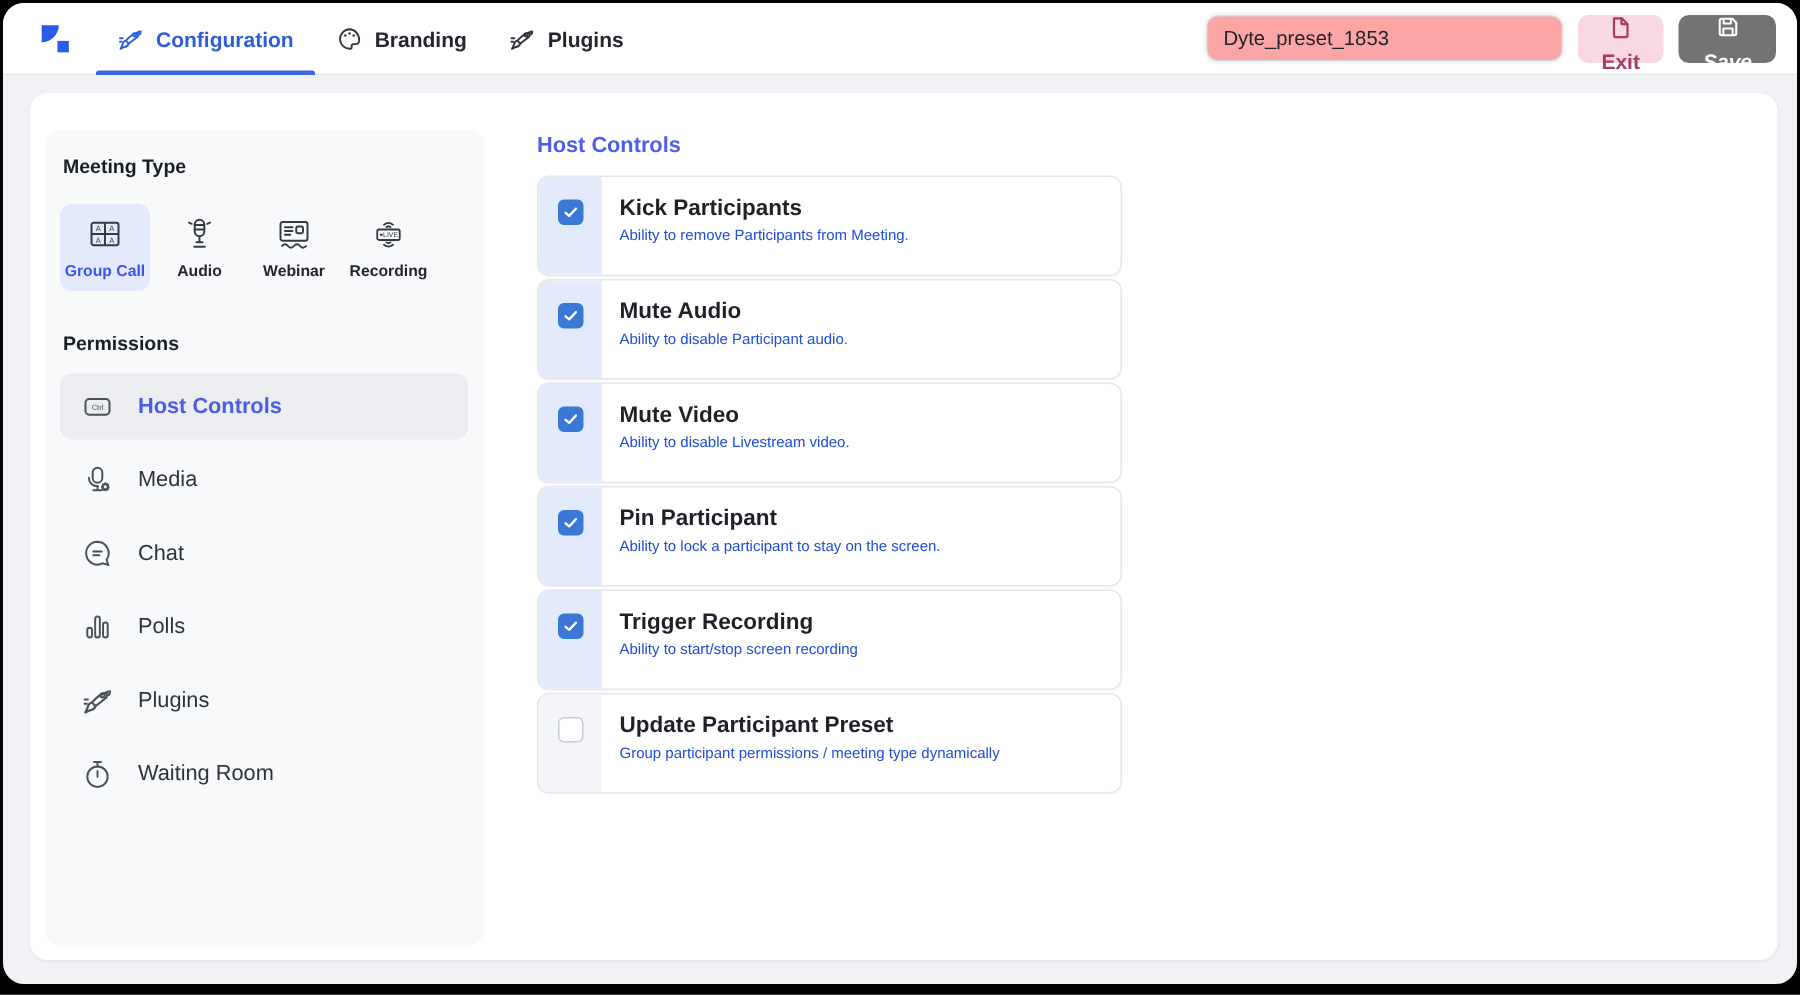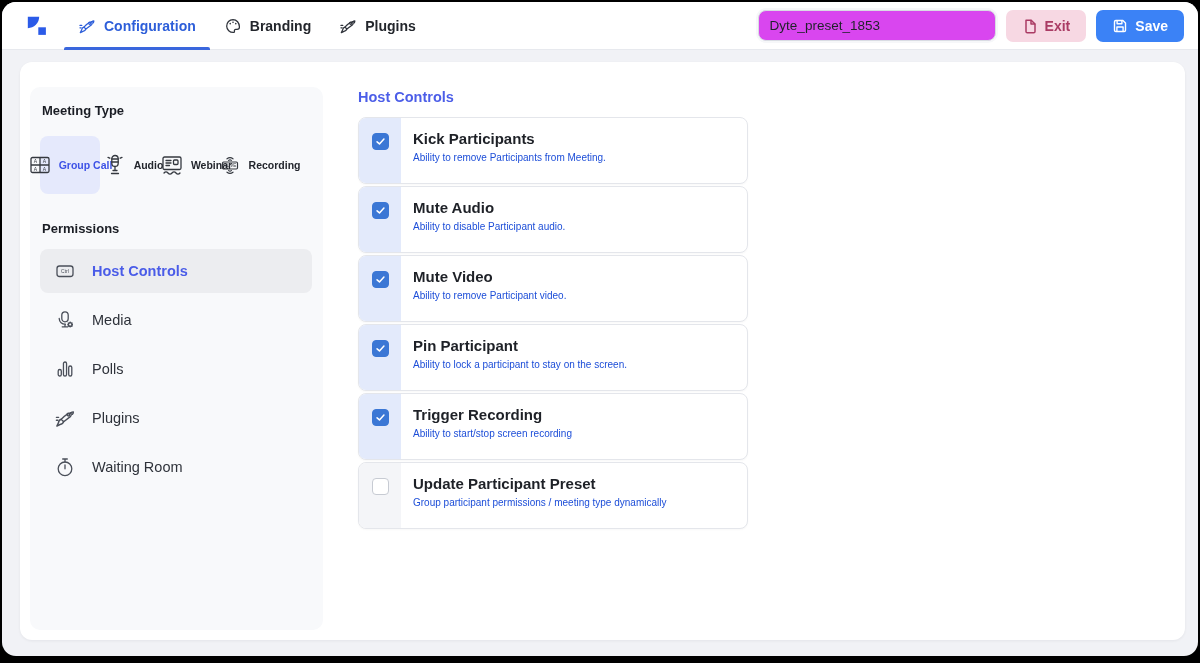--- a/index.html
+++ b/index.html
@@ -15,39 +15,39 @@
   .tabs { display:flex; height:48px; margin-left:14px; }
   .tab { display:flex; align-items:center; gap:8px; padding:0 14px; font-size:14px; font-weight:600;
     color:#23262C; cursor:pointer; position:relative; background:none; border:none; font-family:inherit; }
   .tab .ticon { width:18px; height:18px; display:block; color:#2F333B; }
   .tab.active { color:#2D5ED9; }
   .tab.active .ticon { color:#2D5ED9; }
   .tab.active::after { content:""; position:absolute; left:0; right:0; bottom:0; height:3px;
     background:#3A67DD; border-radius:2px 2px 0 0; }
   .nav-right { margin-left:auto; display:flex; align-items:center; gap:10px; }
   .preset-input { width:238px; height:31px; border:1px solid #D9DCE3; border-radius:8px;
-    padding:0 11px; font-size:13.5px; color:#1F2329; background:#d946ef; outline:none; font-family:inherit;
+    padding:0 11px; font-size:13.5px; color:#1F2329; background:#fca5a5; outline:none; font-family:inherit;
     box-shadow:0 0 0 2px #F6F7F9; }
   .btn { height:32px; display:flex; align-items:center; gap:7px; padding:0 16px; border:none;
-    border-radius:7px; font-size:14px; font-weight:700; cursor:pointer; font-family:inherit; }
+    border-radius:7px; font-size:14px; font-weight:700; cursor:pointer; font-family:inherit;flex-direction:column; }
   .btn svg { width:16px; height:16px; display:block; }
   .btn-exit { background:#F7D8E3; color:#AA3B64; }
-  .btn-save { background:#3b82f6; color:#fff; margin-right:2px; }
+  .btn-save { background:#737373; color:#fff; margin-right:2px;font-style:italic; }
 
   
   .page-card { position:absolute; left:18px; right:13px; top:60px; bottom:16px; background:#fff;
     border-radius:12px; box-shadow:0 1px 3px rgba(20,24,40,.06); }
 
   
   .sidebar { position:absolute; left:10px; top:25px; bottom:10px; width:293px;
     background:#F8F9FB; border-radius:10px; padding:14px 11px 0 10px; }
   .side-heading { font-size:13px; font-weight:700; color:#1A1D24; margin:2px 0 0 2px; }
   .meeting-types { display:flex; margin-top:18px; }
   .mt-tile { width:60px; height:58px; margin-right:3px; border-radius:8px; display:flex;
-    flex-direction:row; align-items:center; justify-content:center; gap:7px; cursor:pointer;
+    flex-direction:column; align-items:center; justify-content:center; gap:7px; cursor:pointer;
     background:transparent; border:none; font-family:inherit; }
   .mt-tile.selected { background:#E5E9FC; }
   .mt-tile .mticon { width:26px; height:24px; color:#34383F; display:block; }
   .mt-label { font-size:10.5px; font-weight:700; color:#23262D; white-space:nowrap; }
   .mt-tile.selected .mt-label { color:#3D52E6; }
   .perm-head { margin-top:27px; }
   .perm-list { margin-top:13px; }
   .perm-item { height:44px; border-radius:8px; display:flex; align-items:center; gap:16px;
     padding:0 14px; margin-bottom:5px; cursor:pointer; background:transparent; border:none;
     width:100%; font-family:inherit; text-align:left; }
@@ -200,20 +200,27 @@
         <button class="perm-item">
           <svg class="picon" viewBox="0 0 22 22" fill="none" stroke="currentColor" stroke-width="1.3" stroke-linecap="round">
             <rect x="7.8" y="2.8" width="6.4" height="10" rx="3.2"></rect>
             <path d="M5.2 9.5a5.8 5.8 0 0 0 6.2 5.7M11 15.2v2.6M8.2 17.8h5.6"></path>
             <circle cx="16.2" cy="15.6" r="2"></circle>
             <path d="M16.2 12.9v1M16.2 16.9v1M13.8 15.6h1M17.6 15.6h1M14.5 13.9l.7.7M17.2 16.6l.7.7M17.9 13.9l-.7.7M15.2 16.6l-.7.7" stroke-width="1"></path>
           </svg>
           <span class="plabel">Media</span>
         </button>
         <button class="perm-item">
+          <svg class="picon" viewBox="0 0 22 22" fill="none" stroke="currentColor" stroke-width="1.3" stroke-linecap="round">
+            <path d="M11 3.2a7.6 7.6 0 1 0 3.4 14.4l3.7 1-1-3.5A7.6 7.6 0 0 0 11 3.2z"></path>
+            <path d="M8.2 9.6h5.6M8.2 12.2h4"></path>
+          </svg>
+          <span class="plabel">Chat</span>
+        </button>
+        <button class="perm-item">
           <svg class="picon" viewBox="0 0 22 22" fill="none" stroke="currentColor" stroke-width="1.3">
             <rect x="4.2" y="11.5" width="3.1" height="6.5" rx="1.55"></rect>
             <rect x="9.45" y="4" width="3.1" height="14" rx="1.55"></rect>
             <rect x="14.7" y="8" width="3.1" height="10" rx="1.55"></rect>
           </svg>
           <span class="plabel">Polls</span>
         </button>
         <button class="perm-item">
           <svg class="picon" viewBox="0 0 20 20" fill="none" stroke="currentColor" stroke-width="1.3" stroke-linecap="round" stroke-linejoin="round">
             <path d="M8.8 13.4l-2.2-2.2 2.6-2.6c1.7-1.7 3.7-2.9 6.2-3.4.4 1.2.4 2.6-.3 3.3l-6.3 4.9z"></path>
@@ -268,21 +275,21 @@
       <div class="perm-card checked">
         <div class="strip">
           <button class="checkbox">
             <svg viewBox="0 0 16 16">
                 <polyline points="3,8.5 6.5,11.5 13,4.5" fill="none" stroke="#fff" stroke-width="2.2" stroke-linecap="round" stroke-linejoin="round"></polyline>
               </svg>
           </button>
         </div>
         <div class="card-body">
           <div class="card-title">Mute Video</div>
-          <div class="card-desc">Ability to remove Participant video.</div>
+          <div class="card-desc">Ability to disable Livestream video.</div>
         </div>
       </div>
 
       <div class="perm-card checked">
         <div class="strip">
           <button class="checkbox">
             <svg viewBox="0 0 16 16">
                 <polyline points="3,8.5 6.5,11.5 13,4.5" fill="none" stroke="#fff" stroke-width="2.2" stroke-linecap="round" stroke-linejoin="round"></polyline>
               </svg>
           </button>

